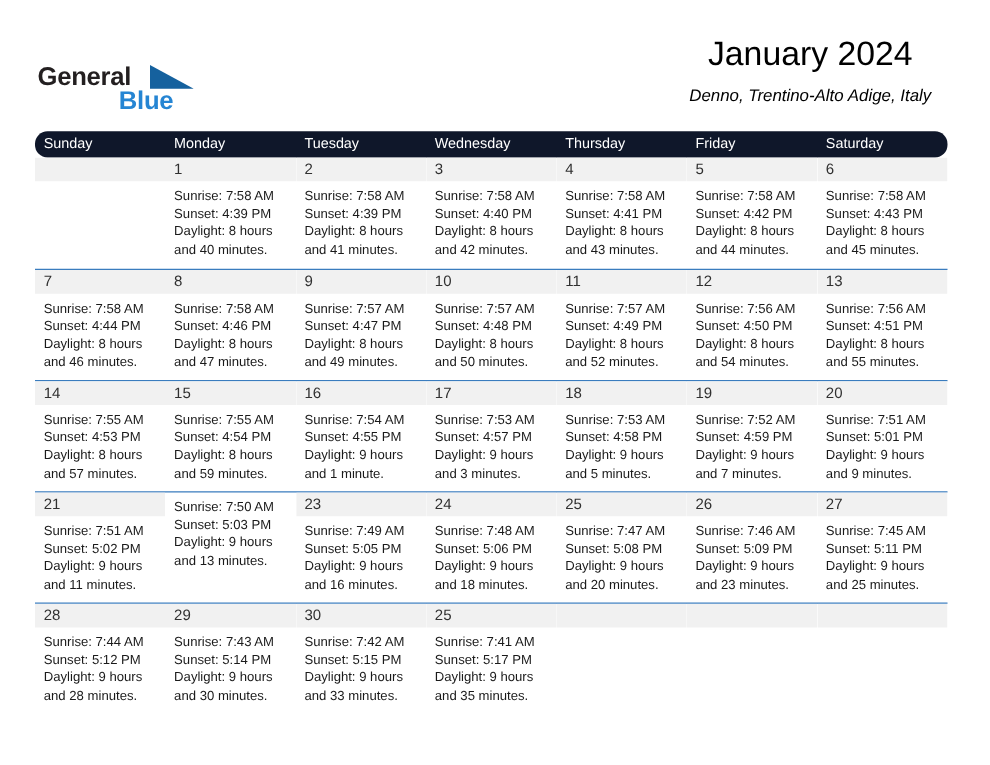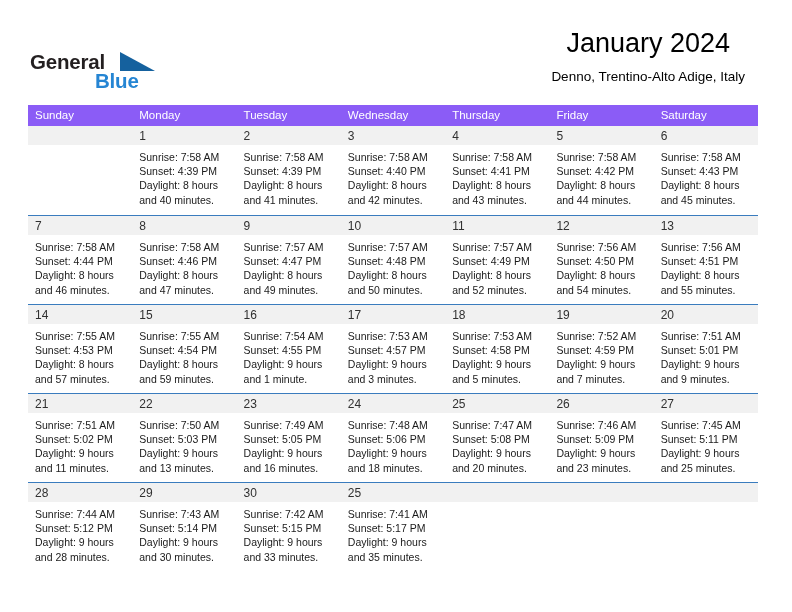--- a/index.html
+++ b/index.html
@@ -79,34 +79,36 @@
     color: #000000;
     line-height: 34px;
     white-space: nowrap;
   }
   .cal-subtitle {
     font-size: 13.5px;
     color: #000000;
     line-height: 22px;
     margin-top: 6px;
     white-space: nowrap;
+    font-style: italic;
   }
 
   
   .calendar {
     position: absolute;
     left: 28px;
     top: 105px;
     width: 730px;
   }
 
   .weekdays {
     display: flex;
-    background: #8b5cf6;
+    background: #0f172a;
     height: 21px;
+    border-radius: 10px;
   }
   .weekday {
     flex: 1 1 0;
     color: #ffffff;
     font-size: 11.5px;
     line-height: 21px;
     padding-left: 7px;
     box-sizing: border-box;
     overflow: hidden;
     white-space: nowrap;
@@ -384,21 +386,20 @@
           <div class="day">
             <div class="day-number-band"><span class="day-number">21</span></div>
             <div class="day-info">
               <div class="daylight-line">Sunrise: 7:51 AM</div>
               <div class="daylight-line">Sunset: 5:02 PM</div>
               <div class="daylight-line">Daylight: 9 hours</div>
               <div class="daylight-line">and 11 minutes.</div>
             </div>
           </div>
           <div class="day">
-            <div class="day-number-band"><span class="day-number">22</span></div>
             <div class="day-info">
               <div class="daylight-line">Sunrise: 7:50 AM</div>
               <div class="daylight-line">Sunset: 5:03 PM</div>
               <div class="daylight-line">Daylight: 9 hours</div>
               <div class="daylight-line">and 13 minutes.</div>
             </div>
           </div>
           <div class="day">
             <div class="day-number-band"><span class="day-number">23</span></div>
             <div class="day-info">

